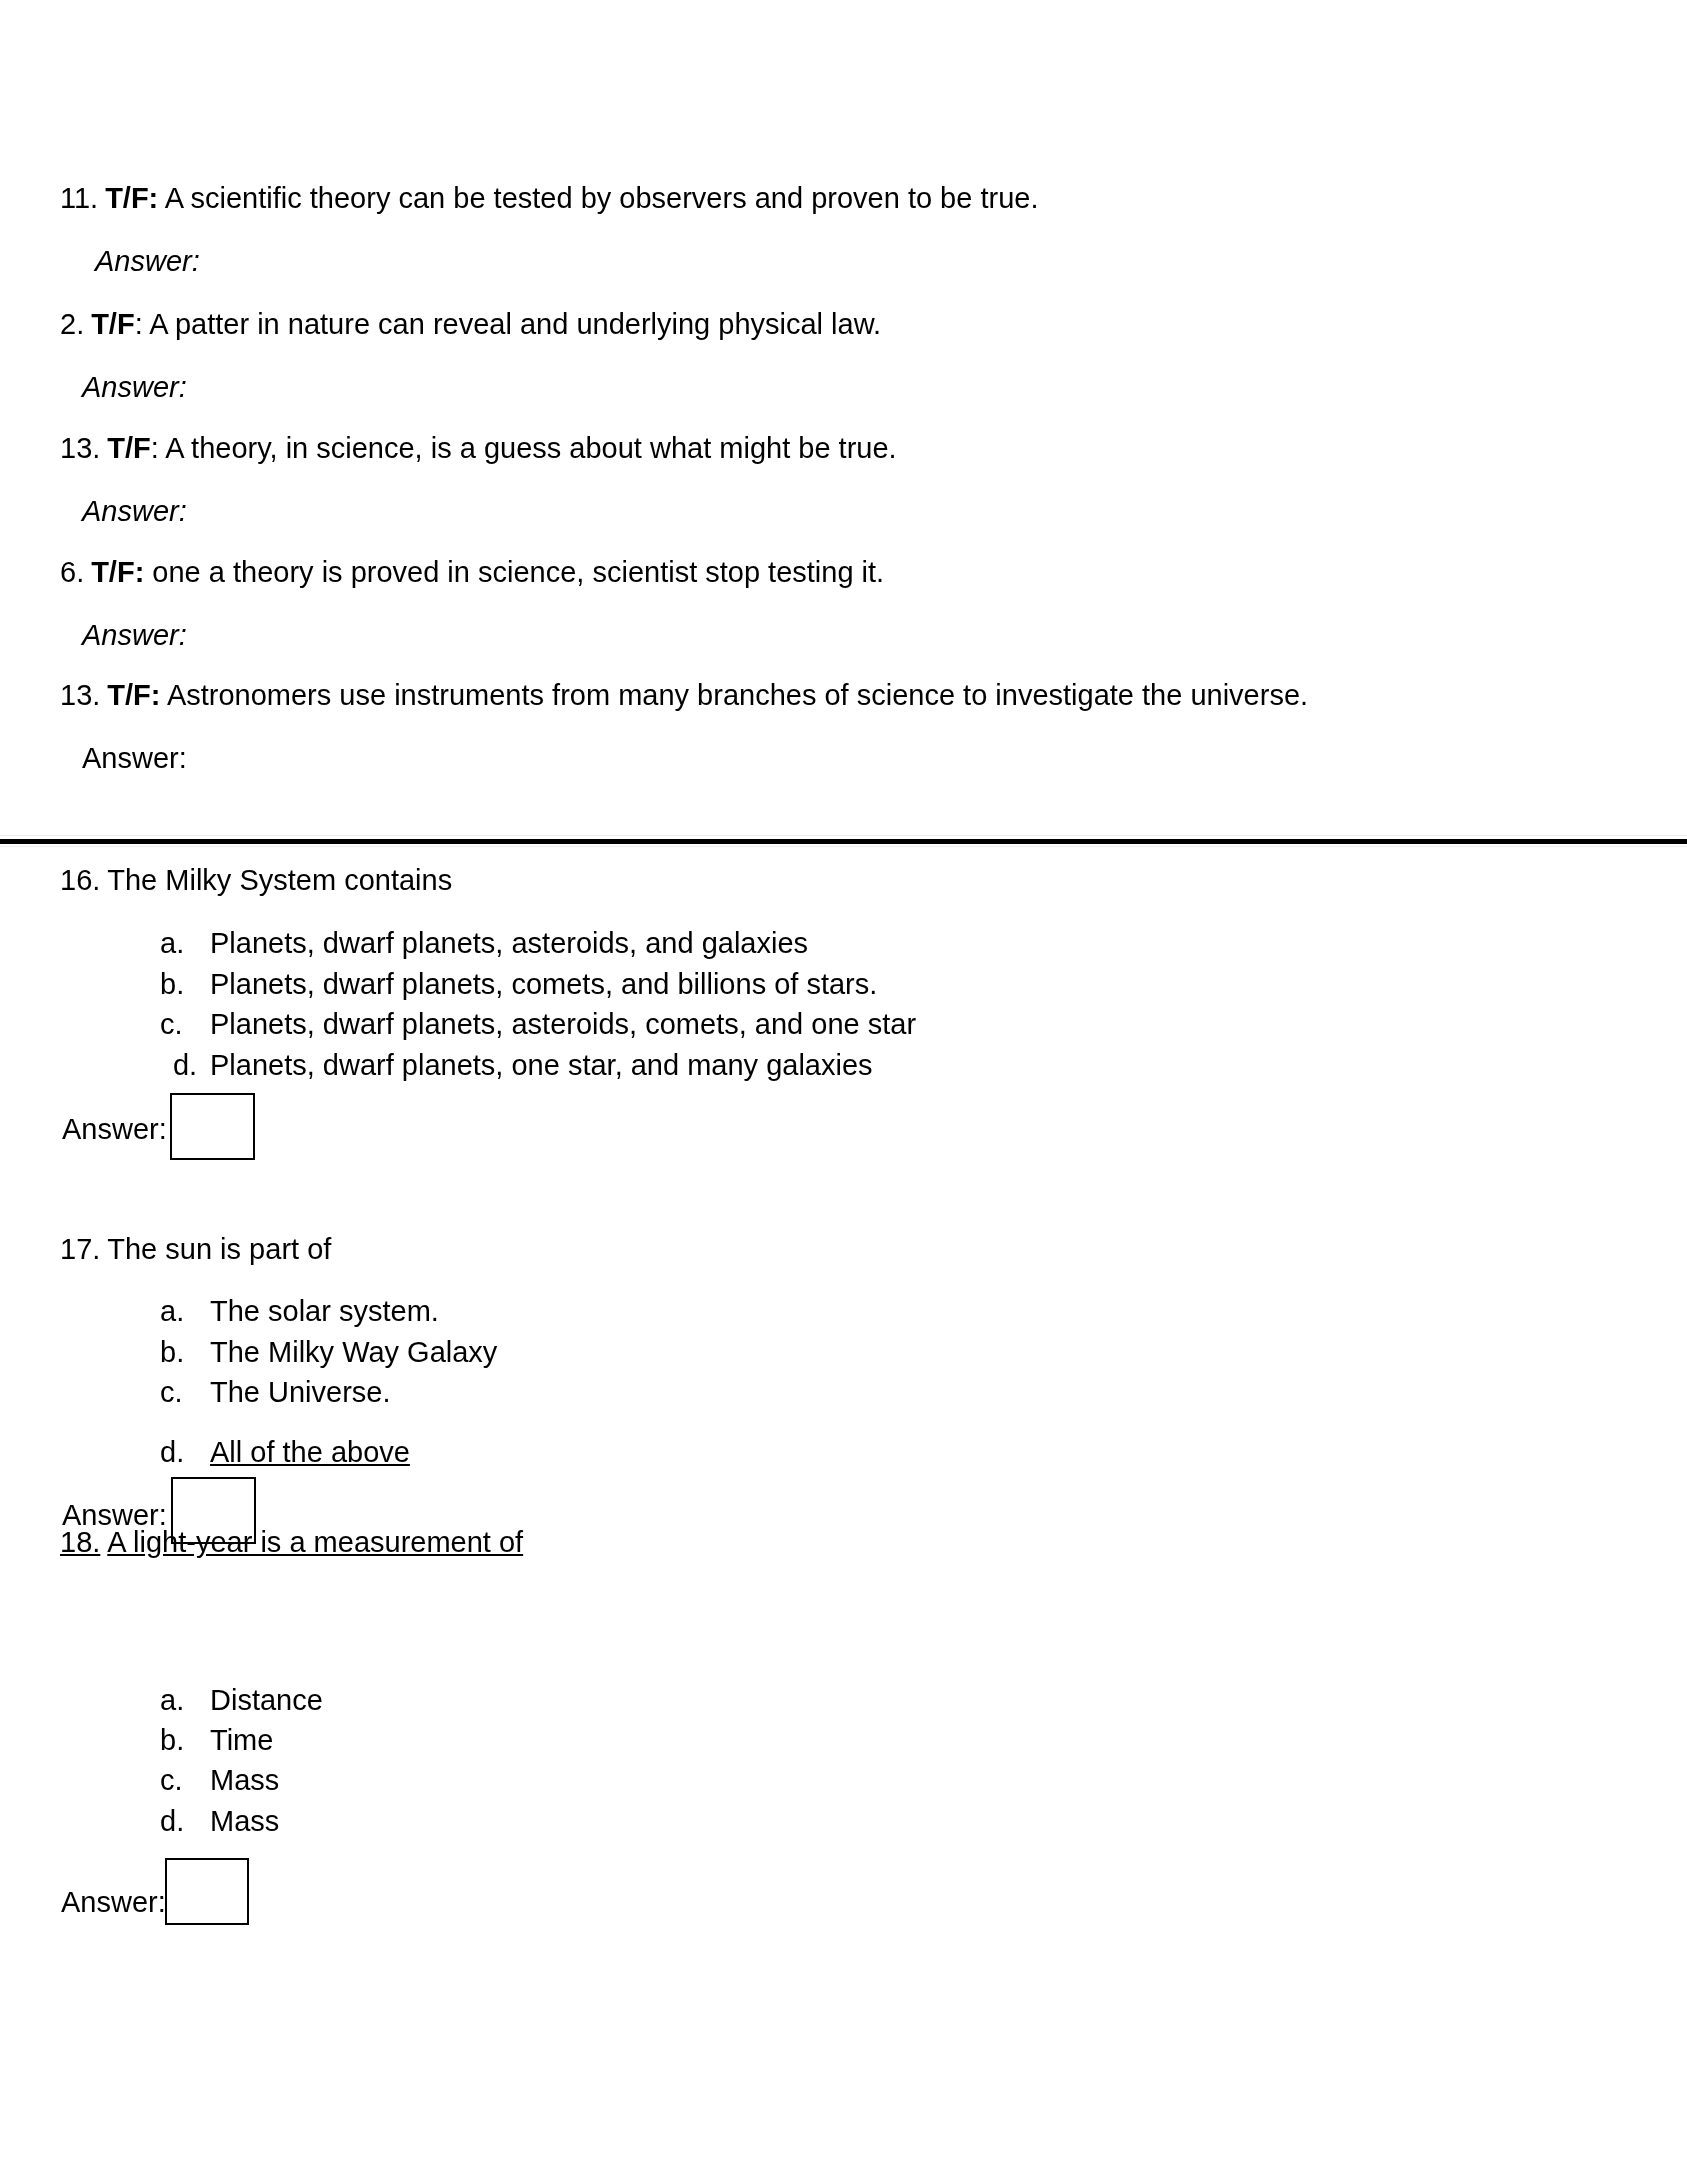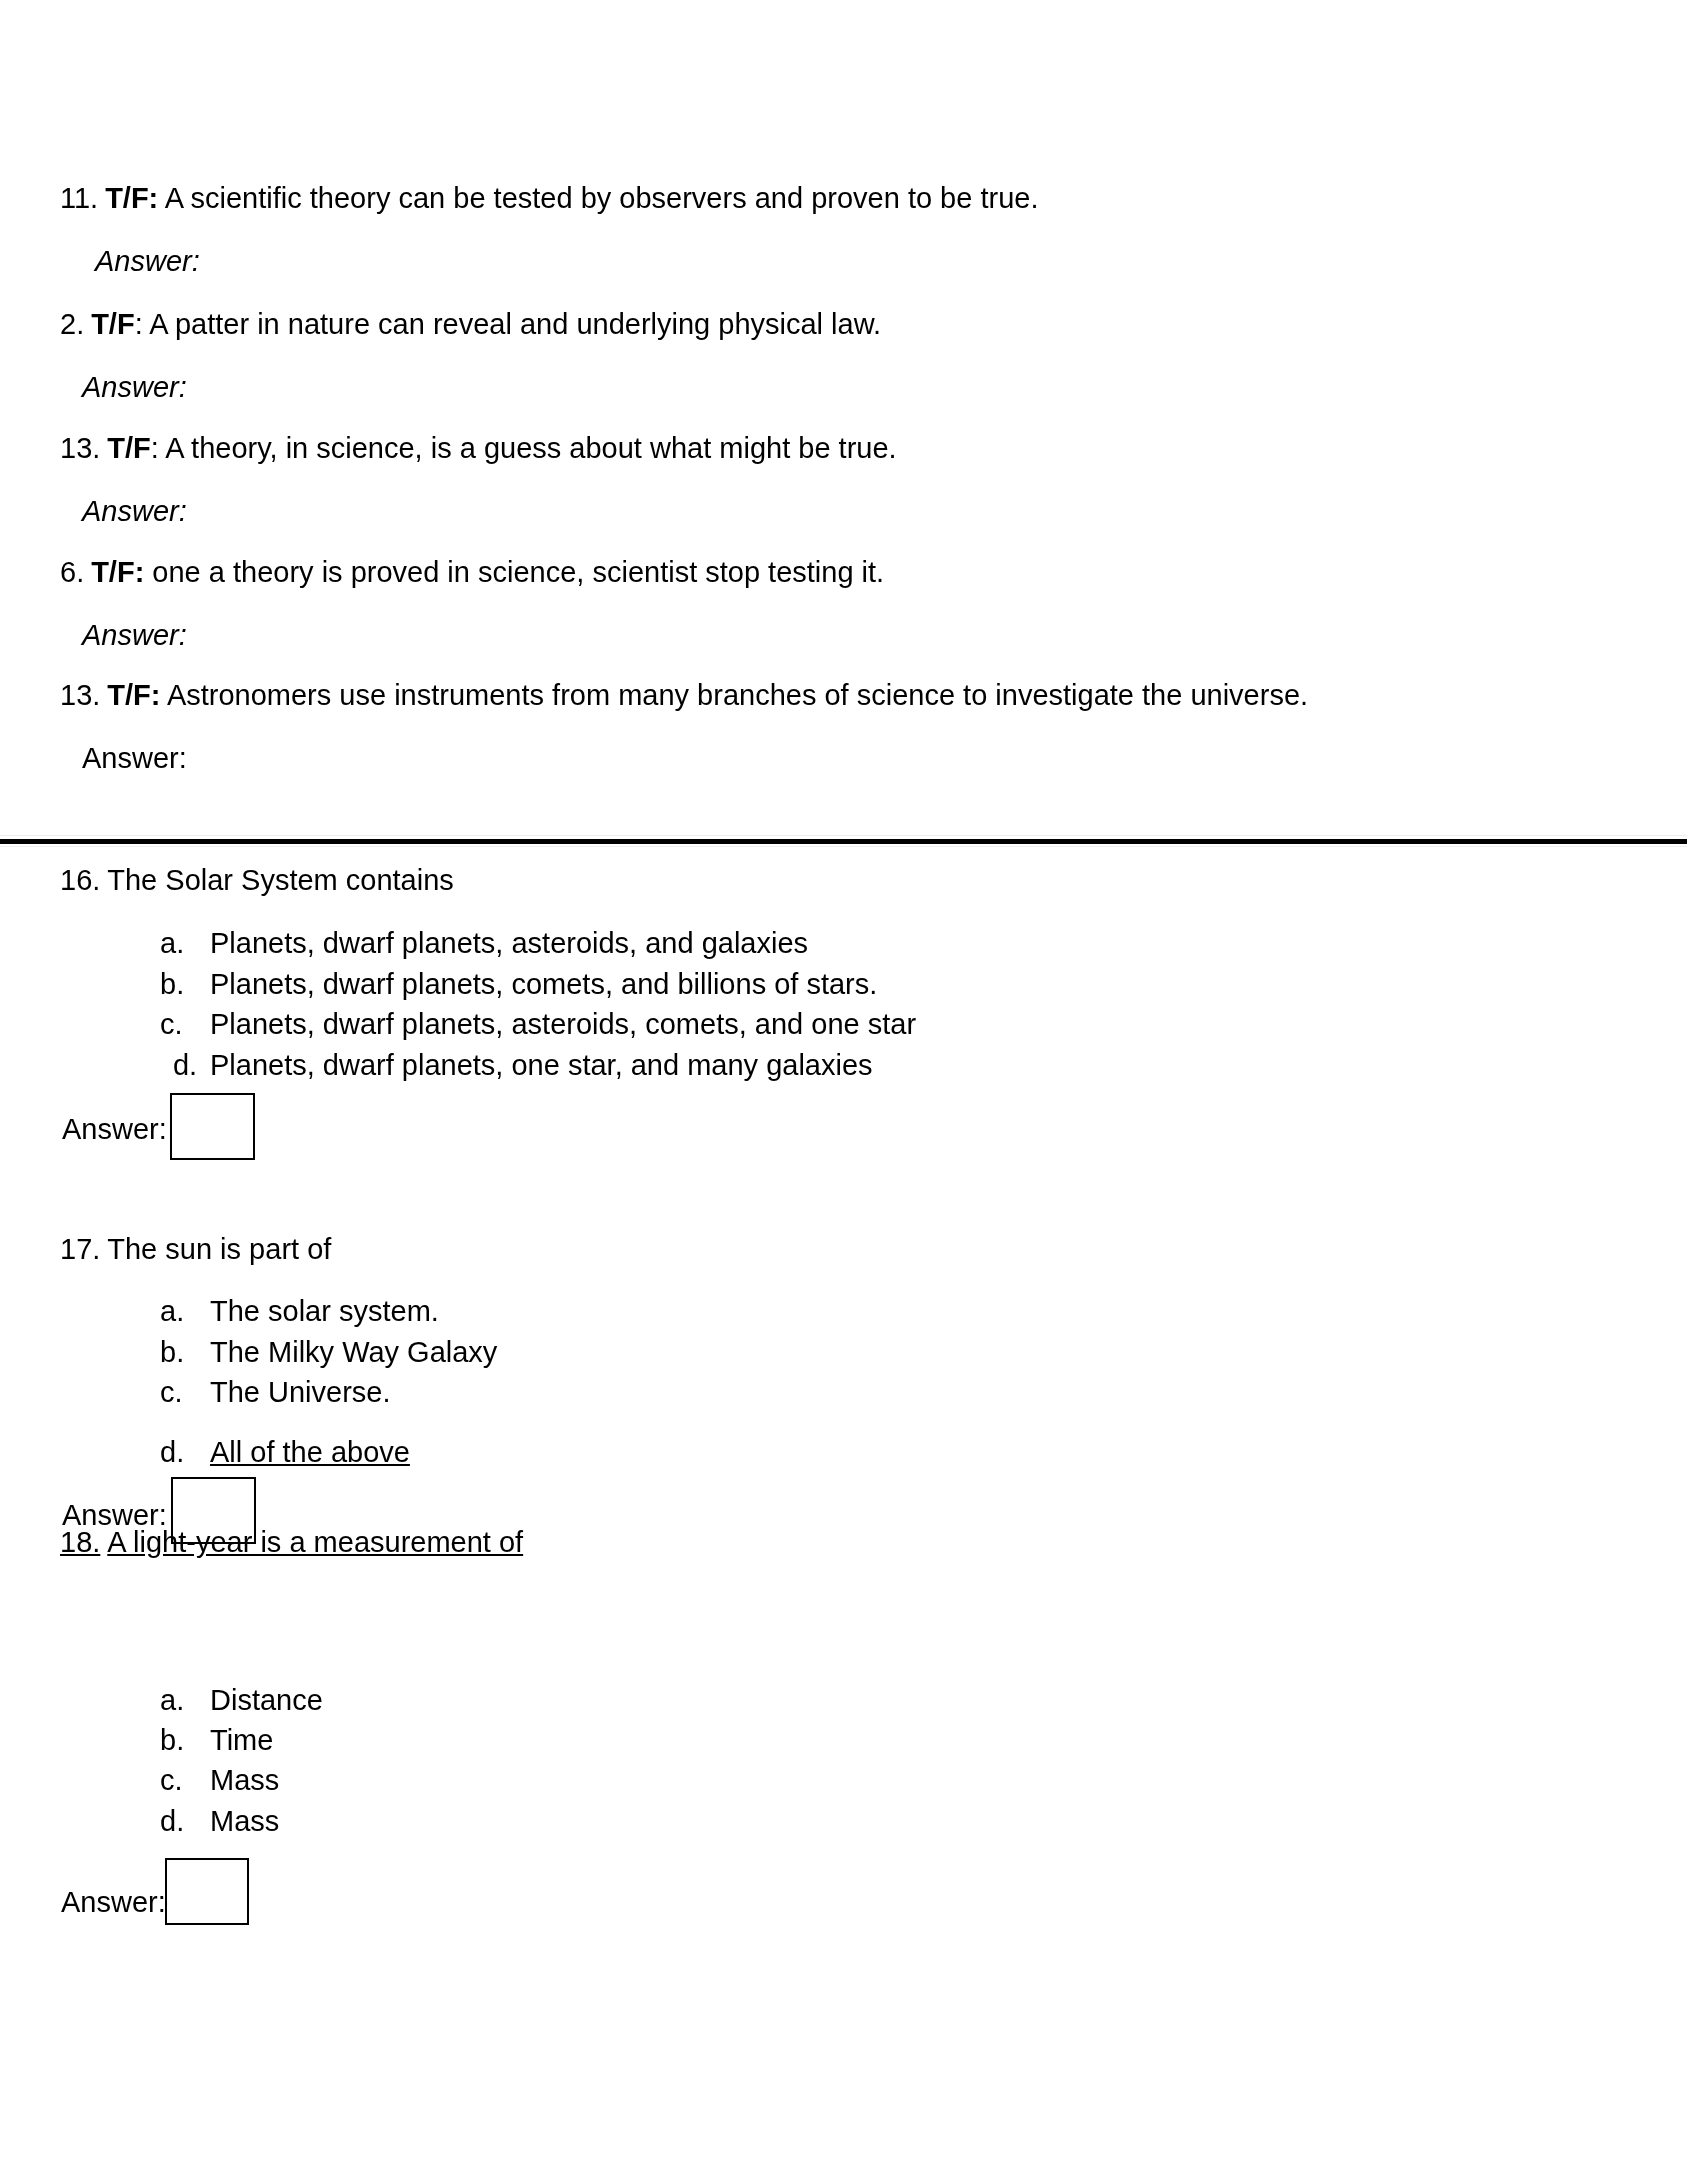--- a/index.html
+++ b/index.html
@@ -49,21 +49,21 @@
       <div class="line ital" style="top: 617px; left: 82px;">Answer:</div>
       <div class="line" style="top: 677px; left: 60px;"><span class="qnum">13.</span><span class="tfbold">T/F:</span><span> Astronomers use instruments from many branches of science to investigate the universe.</span></div>
       <div class="line" style="top: 740px; left: 82px;">Answer:</div>
     </section>
 
   <div class="divider-faint" style="top:835px;"></div>
   <div class="divider-bar" style="top:839px;"></div>
   <div class="divider-faint" style="top:846px;"></div>
 
   <section id="mc-section">
-      <div class="line" style="top: 862px; left: 60px;"><span class="qnum">16.</span><span>The Solar System contains</span></div>
+      <div class="line" style="top: 862px; left: 60px;"><span class="qnum">16.</span><span>The Milky System contains</span></div>
       <div class="line" style="top: 925px; left: 160px;"><span class="opt-letter">a.</span><span>Planets, dwarf planets, asteroids, and galaxies</span></div>
       <div class="line" style="top: 966px; left: 160px;"><span class="opt-letter">b.</span><span>Planets, dwarf planets, comets, and billions of stars.</span></div>
       <div class="line" style="top: 1006px; left: 160px;"><span class="opt-letter">c.</span><span>Planets, dwarf planets, asteroids, comets, and one star</span></div>
       <div class="line" style="top: 1047px; left: 160px; text-align: center;"><span class="opt-letter">d.</span><span>Planets, dwarf planets, one star, and many galaxies</span></div>
       <div class="line" style="top: 1111px; left: 62px;">Answer:</div>
       <div class="answer-box" style="top: 1093px; left: 170px; width: 85px; height: 67px;"></div>
       <div class="line" style="top: 1231px; left: 60px;"><span class="qnum">17.</span><span>The sun is part of</span></div>
       <div class="line" style="top: 1293px; left: 160px;"><span class="opt-letter">a.</span><span>The solar system.</span></div>
       <div class="line" style="top: 1334px; left: 160px;"><span class="opt-letter">b.</span><span>The Milky Way Galaxy</span></div>
       <div class="line" style="top: 1374px; left: 160px;"><span class="opt-letter">c.</span><span>The Universe.</span></div>

